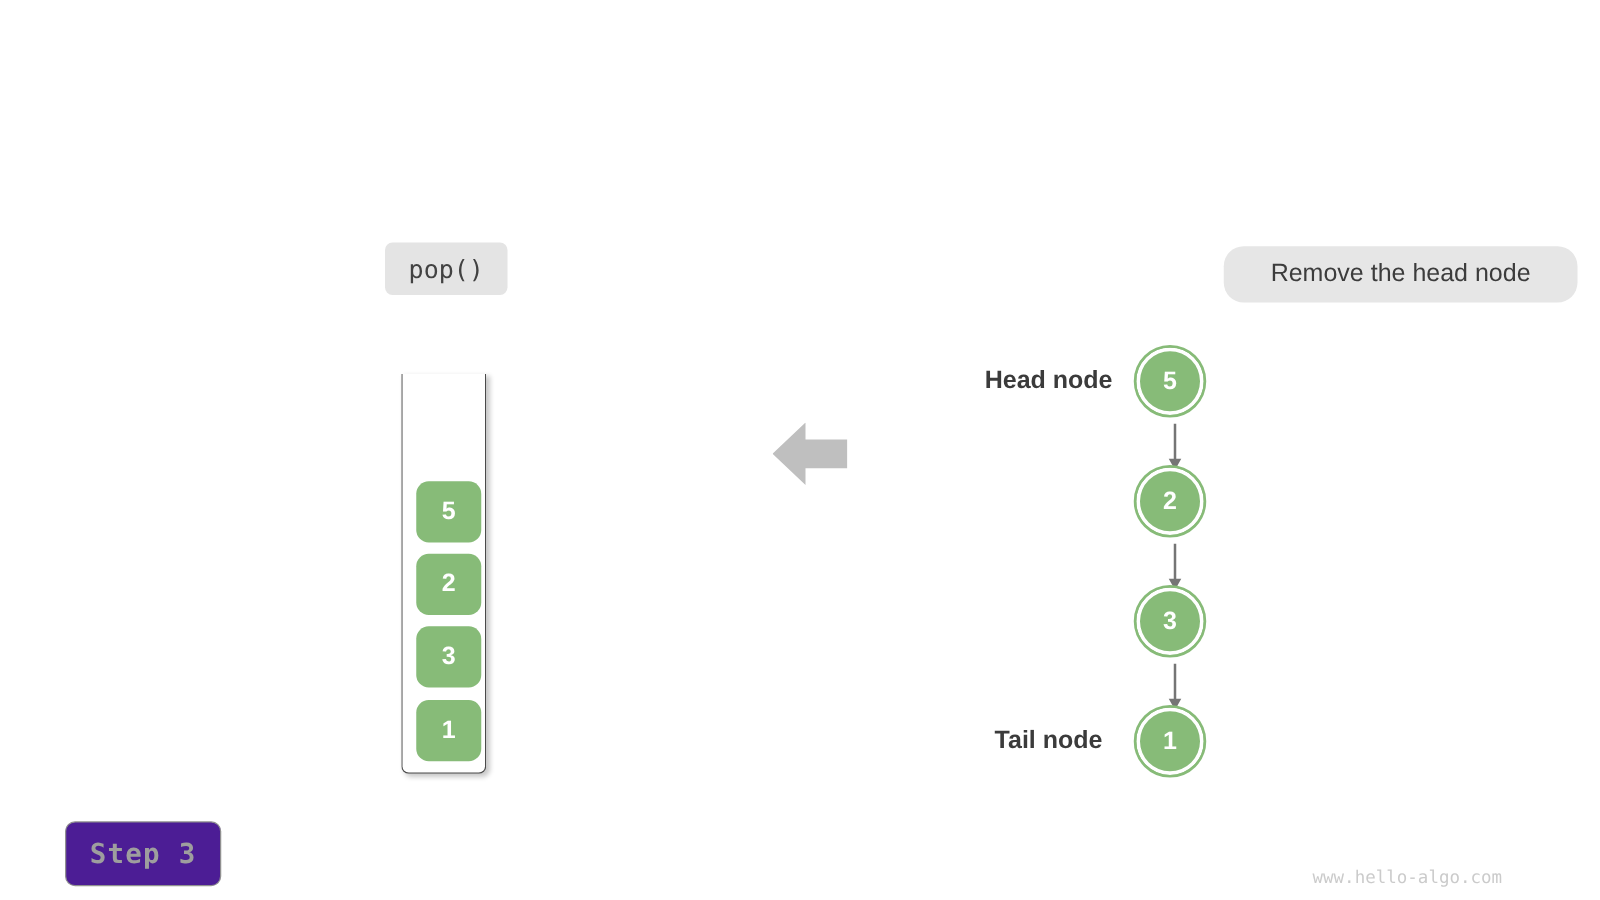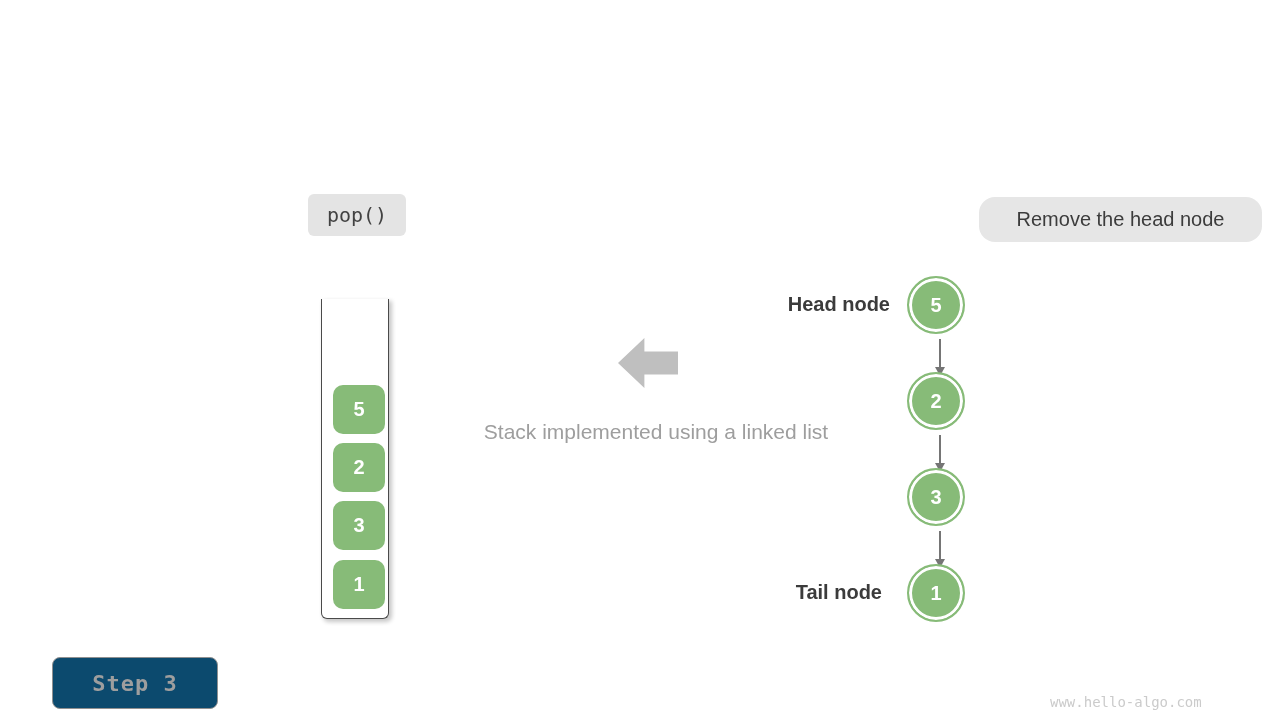--- a/index.html
+++ b/index.html
@@ -88,22 +88,22 @@
   
   .node-label {
     position: absolute; font-size: 20px; font-weight: bold; color: #3b3b3b;
     text-align: right; width: 200px;
   }
   .node-label.head { left: 674px; top: 277px; }
   .node-label.tail { left: 666px; top: 565px; }
 
   
   .step-badge {
-    position: absolute; left: 36px; top: 641px; width: 166px; height: 52px;
-    background: #0c4a6e; border: 1.5px solid #909090; border-radius: 8px;
+    position: absolute; left: 36px; top: 641px; width: 125px; height: 52px;
+    background: #4c1d95; border: 1.5px solid #909090; border-radius: 8px;
     display: flex; align-items: center; justify-content: center;
     font-family: "DejaVu Sans Mono", monospace; font-size: 22px; font-weight: bold;
     color: #9e9e9e; letter-spacing: 1px;
   }
 
   
   .watermark {
     position: absolute; left: 1034px; top: 678px; width: 200px;
     font-family: "DejaVu Sans Mono", monospace; font-size: 14px; color: #cbcbcb;
   }
@@ -119,21 +119,20 @@
 
   <div class="stack-container">
     <div class="stack-block b0">5</div>
     <div class="stack-block b1">2</div>
     <div class="stack-block b2">3</div>
     <div class="stack-block b3">1</div>
   </div>
 
   <div class="left-arrow"></div>
 
-  <div class="caption">Stack implemented using a linked list</div>
 
   <div class="node-label tail">Tail node</div>
   <div class="node-label head">Head node</div>
 
   <div class="connector c0">
     <div class="line"></div>
     <div class="head"></div>
   </div>
   <div class="connector c1">
     <div class="line"></div>

